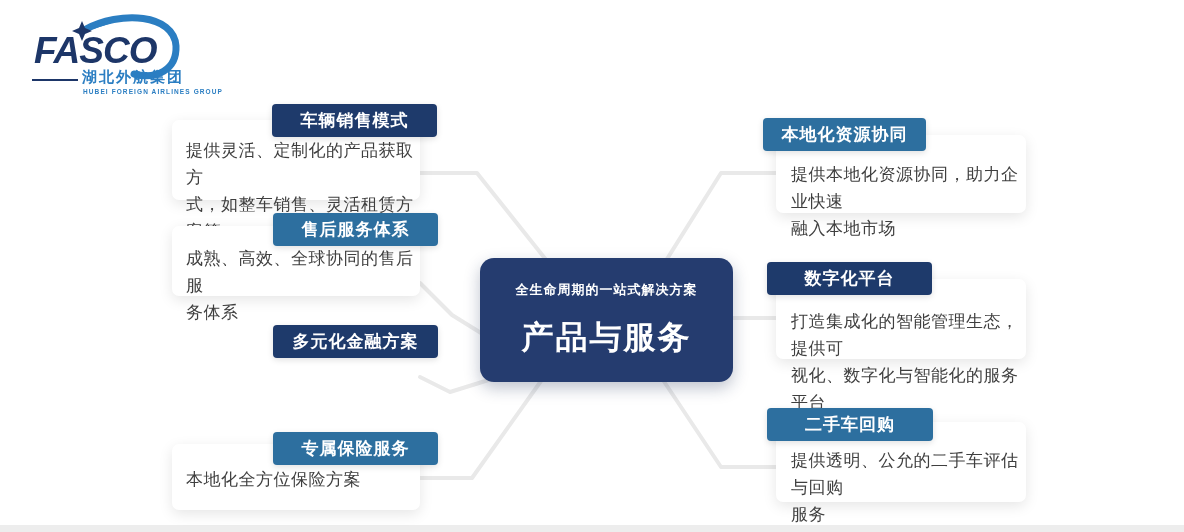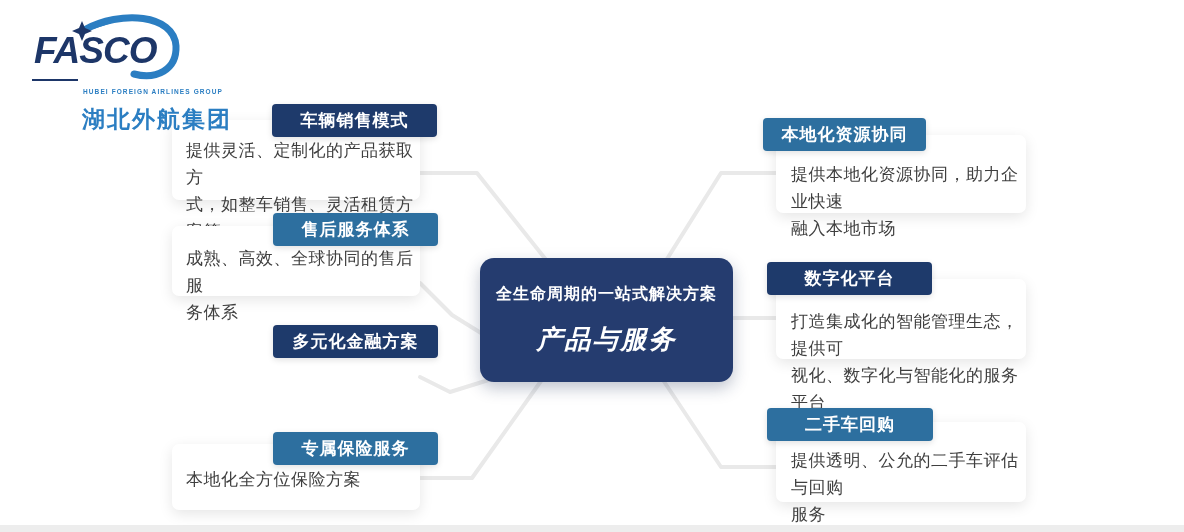--- a/index.html
+++ b/index.html
@@ -17,38 +17,38 @@
   
   .logo{position:absolute;left:26px;top:8px;width:160px;height:92px;z-index:5;}
   .logo .brand{
     position:absolute;left:8px;top:22px;
     font-size:37px;font-weight:bold;letter-spacing:-1px;
     color:var(--brand-navy,#1d3668);font-style:italic;
   }
   .logo .swoosh{position:absolute;left:0;top:0;}
   .logo .cn{
     position:absolute;left:56px;top:60px;
-    font-size:23px;font-weight:bold;color:var(--brand-blue,#2b7ec2);letter-spacing:2px;white-space:nowrap;margin-top:36px;
+    font-size:15px;font-weight:bold;color:var(--brand-blue,#2b7ec2);letter-spacing:2px;white-space:nowrap;
   }
   .logo .rule{position:absolute;left:6px;top:71px;width:46px;height:2px;background:var(--brand-navy,#1d3668);}
   .logo .en{
     position:absolute;left:57px;top:80px;
     font-size:6.5px;color:var(--brand-blue,#2b7ec2);letter-spacing:1.1px;white-space:nowrap;font-weight:bold;
   }
 
   
   .center-node{
     position:absolute;left:480px;top:258px;width:253px;height:124px;z-index:3;
     background:var(--center-bg,#253c6f);border-radius:14px;
     display:flex;flex-direction:column;align-items:center;justify-content:center;gap:17px;
     box-shadow:0 6px 16px rgba(20,40,80,.28);
     color:#fff;text-align:center;
   }
-  .center-node .subtitle{font-size:16px;font-weight:bold;letter-spacing:1px;white-space:nowrap;}
-  .center-node .title{font-size:26px;font-weight:bold;letter-spacing:2px;white-space:nowrap;font-style:italic;}
+  .center-node .subtitle{font-size:13px;font-weight:bold;letter-spacing:1px;white-space:nowrap;}
+  .center-node .title{font-size:32px;font-weight:bold;letter-spacing:2px;white-space:nowrap;}
 
   
   .hdr{
     position:absolute;z-index:4;height:33px;border-radius:4px;
     display:flex;align-items:center;justify-content:center;
     color:#fff;font-size:17px;font-weight:bold;letter-spacing:1px;white-space:nowrap;
     box-shadow:0 2px 6px rgba(0,0,0,.12);
   }
   .hdr.navy{background:var(--navy,#1e3a6b);}
   .hdr.steel{background:var(--steel,#2d6f9f);}

